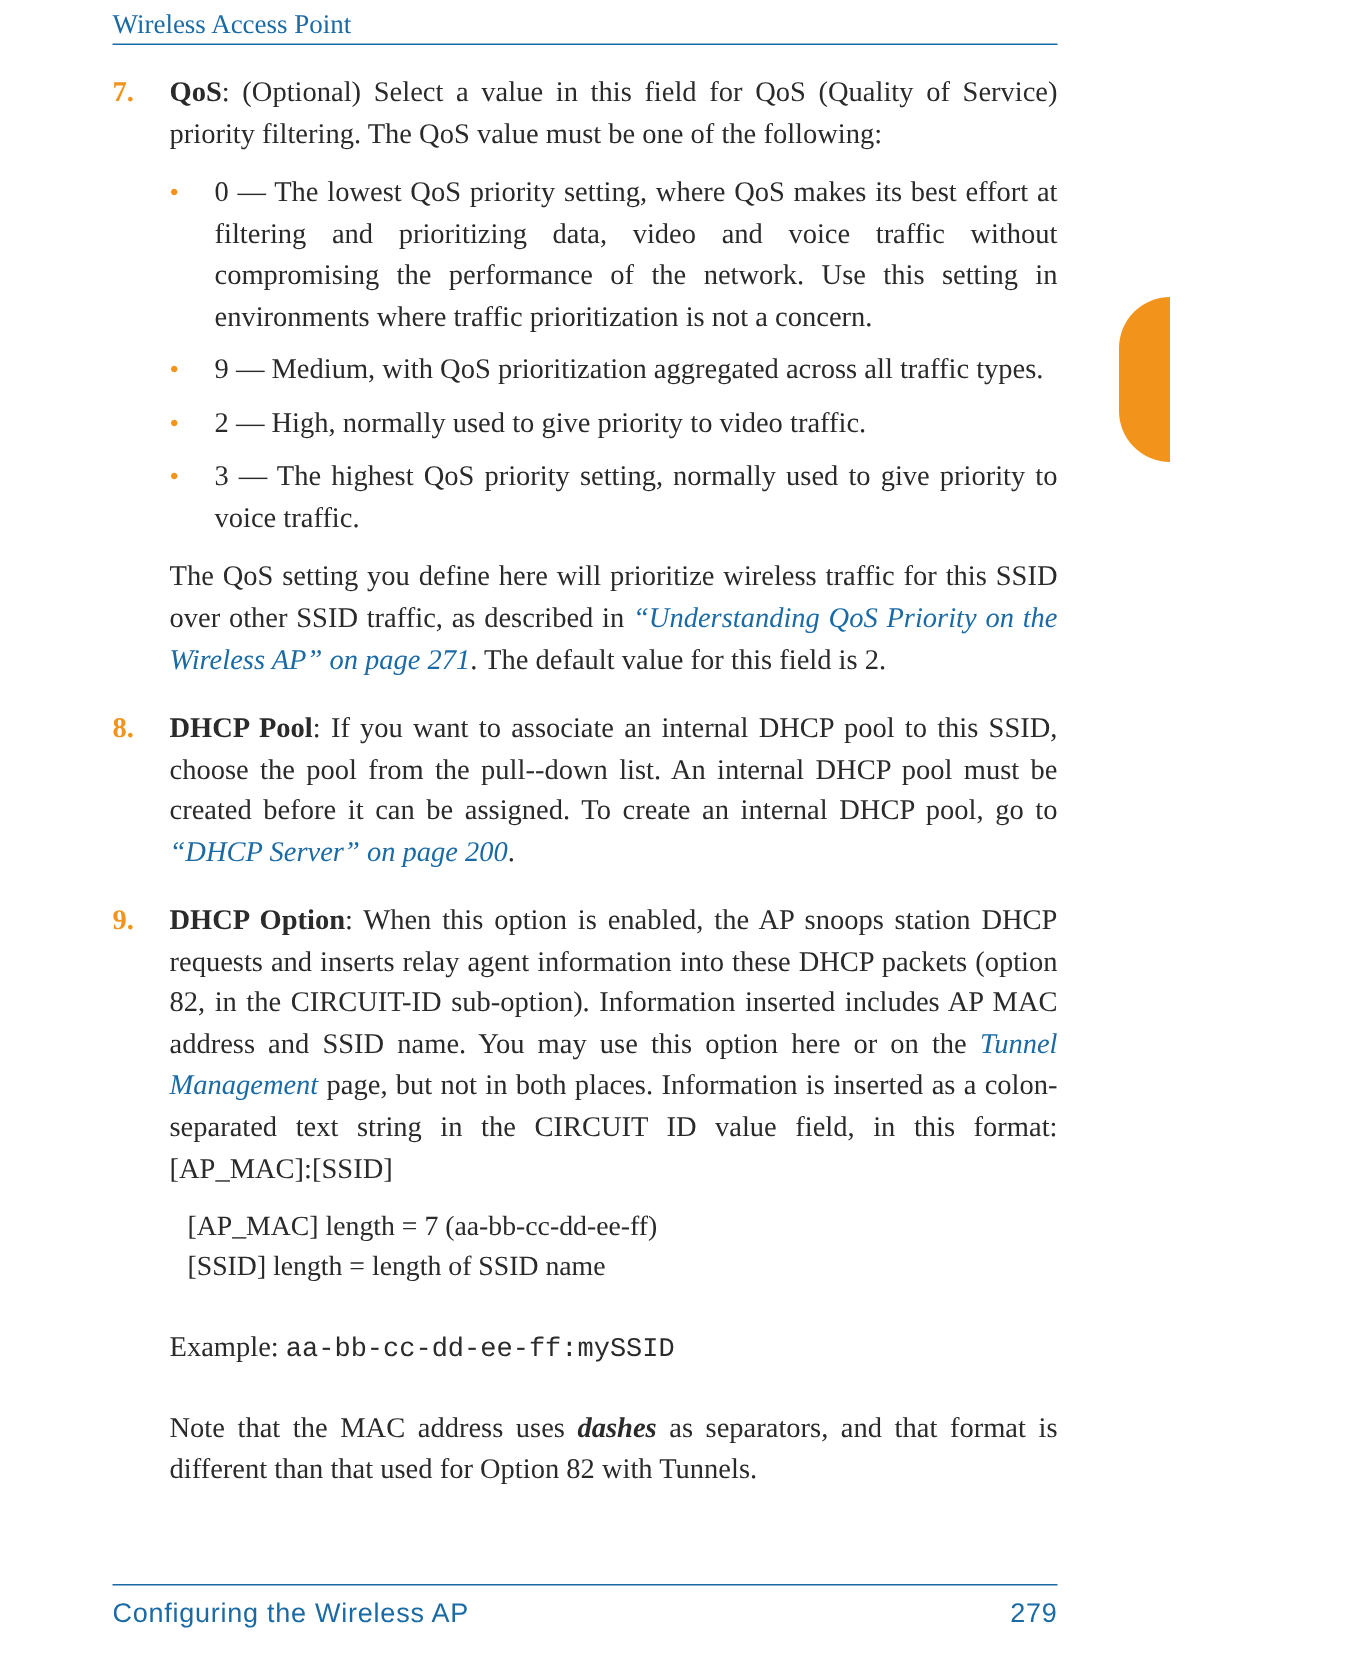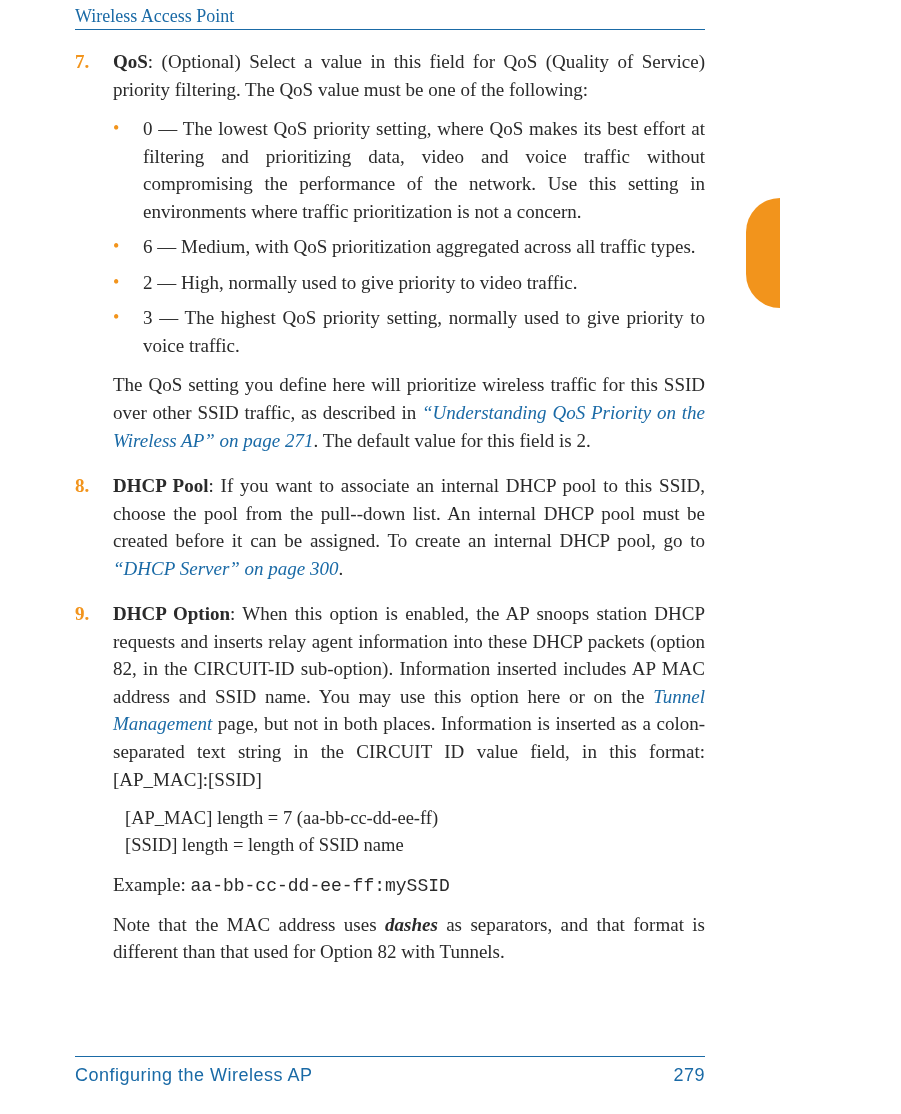--- a/index.html
+++ b/index.html
@@ -117,21 +117,21 @@
   .mono {
     font-family: "Courier New", Courier, monospace;
     font-size: 18px;
   }
   .indent-block {
     margin-top: 12px;
     margin-left: 12px;
     font-size: 18.5px;
   }
   .para-after {
-    margin-top: 12px;
+    margin-top: 26px;
     text-align: justify;
   }
   .trail-para {
     margin-top: 8px;
     text-align: justify;
   }
 </style>
 </head>
 <body>
 
@@ -151,40 +151,40 @@
         <span class="num">7.</span>
         <span class="bold">QoS</span><span>: (Optional) Select a value in this field for QoS (Quality of Service) priority filtering. The QoS value must be one of the following:</span>
 
         <ul class="sub">
           <li>
             <span class="bullet">•</span>
             <span>0 — The lowest QoS priority setting, where QoS makes its best effort at filtering and prioritizing data, video and voice traffic without compromising the performance of the network. Use this setting in environments where traffic prioritization is not a concern.</span>
           </li>
           <li>
             <span class="bullet">•</span>
-            <span>6 — Medium, with QoS prioritization aggregated across all traffic types.</span>
+            <span>9 — Medium, with QoS prioritization aggregated across all traffic types.</span>
           </li>
           <li>
             <span class="bullet">•</span>
             <span>2 — High, normally used to give priority to video traffic.</span>
           </li>
           <li>
             <span class="bullet">•</span>
             <span>3 — The highest QoS priority setting, normally used to give priority to voice traffic.</span>
           </li>
         </ul>
 
         <div class="trail-para">
           <span>The QoS setting you define here will prioritize wireless traffic for this SSID over other SSID traffic, as described in </span><span class="link">“Understanding QoS Priority on the Wireless AP” on page 271</span><span>. The default value for this field is 2.</span>
         </div>
       </li>
 
       <li>
         <span class="num">8.</span>
-        <span class="bold">DHCP Pool</span><span>: If you want to associate an internal DHCP pool to this SSID, choose the pool from the pull--down list. An internal DHCP pool must be created before it can be assigned. To create an internal DHCP pool, go to </span><span class="link">“DHCP Server” on page 300</span><span>.</span>
+        <span class="bold">DHCP Pool</span><span>: If you want to associate an internal DHCP pool to this SSID, choose the pool from the pull--down list. An internal DHCP pool must be created before it can be assigned. To create an internal DHCP pool, go to </span><span class="link">“DHCP Server” on page 200</span><span>.</span>
       </li>
 
       <li>
         <span class="num">9.</span>
         <span class="bold">DHCP Option</span><span>: When this option is enabled, the AP snoops station DHCP requests and inserts relay agent information into these DHCP packets (option 82, in the CIRCUIT-ID sub-option). Information inserted includes AP MAC address and SSID name. You may use this option here or on the </span><span class="link">Tunnel Management</span><span> page, but not in both places. Information is inserted as a colon-separated text string in the CIRCUIT ID value field, in this format: [AP_MAC]:[SSID]</span>
 
         <div class="indent-block">
           <div>[AP_MAC]  length = 7 (aa-bb-cc-dd-ee-ff)</div>
           <div>[SSID]    length = length of SSID name</div>
         </div>

